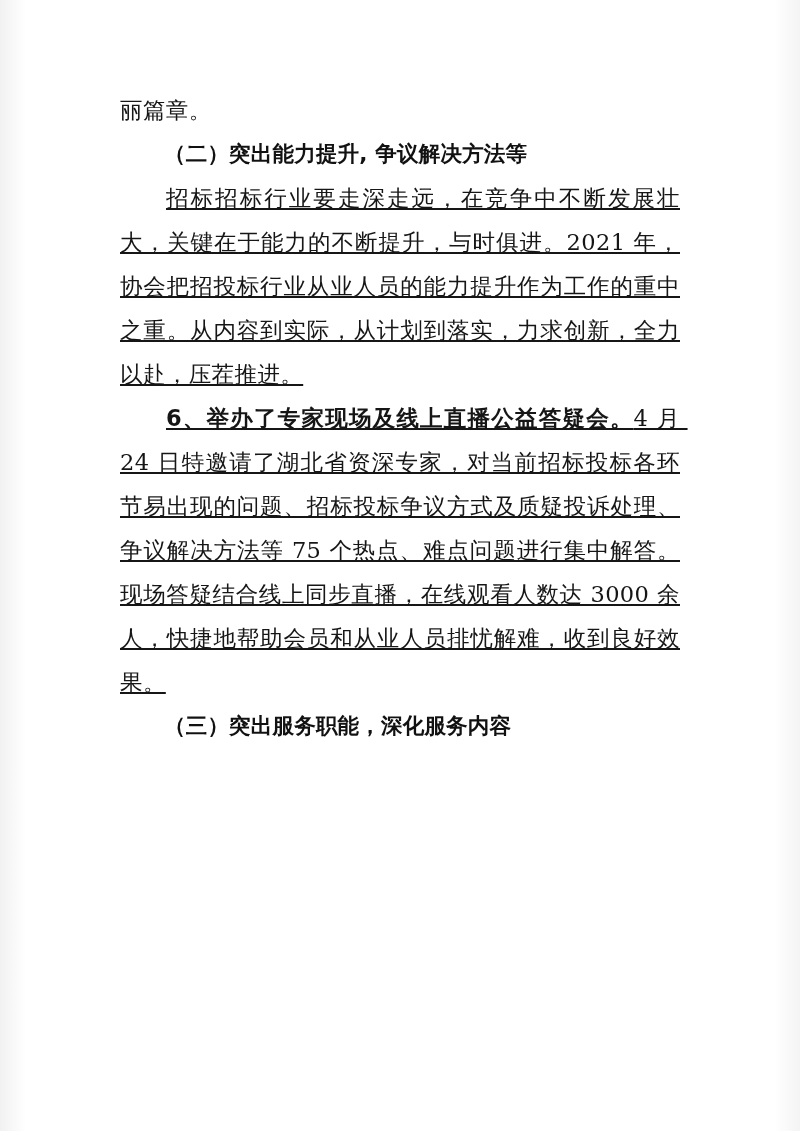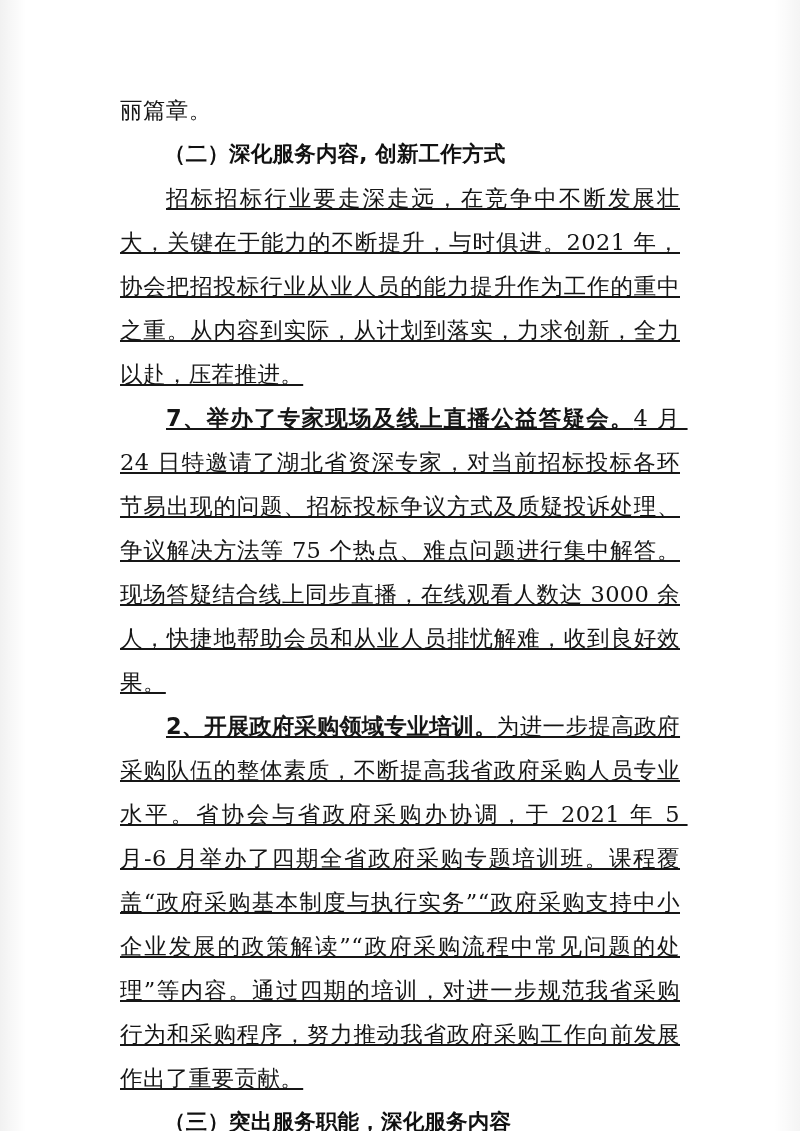--- a/index.html
+++ b/index.html
@@ -80,24 +80,23 @@
 
 <div class="page">
 
   <div class="edge-shade left"></div>
   <div class="edge-shade right"></div>
 
   <div class="content">
 
     <p class="para">丽篇章。</p>
 
-    <h2 class="heading gap-lg">（二）深化服务内容, 创新工作方式</h2>
+    <h2 class="heading gap-lg">（二）突出能力提升, 争议解决方法等</h2>
 
     <p class="para indent">招标招标行业要走深走远，在竞争中不断发展壮大，关键在于能力的不断提升，与时俱进。2021 年，协会把招投标行业从业人员的能力提升作为工作的重中之重。从内容到实际，从计划到落实，力求创新，全力以赴，压茬推进。</p>
 
-    <p class="para indent"><span class="lead-bold">7、举办了专家现场及线上直播公益答疑会。</span><span>4 月 24 日特邀请了湖北省资深专家，对当前招标投标各环节易出现的问题、招标投标争议方式及质疑投诉处理、争议解决方法等 75 个热点、难点问题进行集中解答。现场答疑结合线上同步直播，在线观看人数达 3000 余人，快捷地帮助会员和从业人员排忧解难，收到良好效果。</span></p>
+    <p class="para indent"><span class="lead-bold">6、举办了专家现场及线上直播公益答疑会。</span><span>4 月 24 日特邀请了湖北省资深专家，对当前招标投标各环节易出现的问题、招标投标争议方式及质疑投诉处理、争议解决方法等 75 个热点、难点问题进行集中解答。现场答疑结合线上同步直播，在线观看人数达 3000 余人，快捷地帮助会员和从业人员排忧解难，收到良好效果。</span></p>
 
-    <p class="para indent"><span class="lead-bold">2、开展政府采购领域专业培训。</span><span>为进一步提高政府采购队伍的整体素质，不断提高我省政府采购人员专业水平。省协会与省政府采购办协调，于 2021 年 5 月-6 月举办了四期全省政府采购专题培训班。课程覆盖“政府采购基本制度与执行实务”“政府采购支持中小企业发展的政策解读”“政府采购流程中常见问题的处理”等内容。通过四期的培训，对进一步规范我省采购行为和采购程序，努力推动我省政府采购工作向前发展作出了重要贡献。</span></p>
 
     <h2 class="heading">（三）突出服务职能，深化服务内容</h2>
 
   </div>
 </div>
 
 </body></html>

